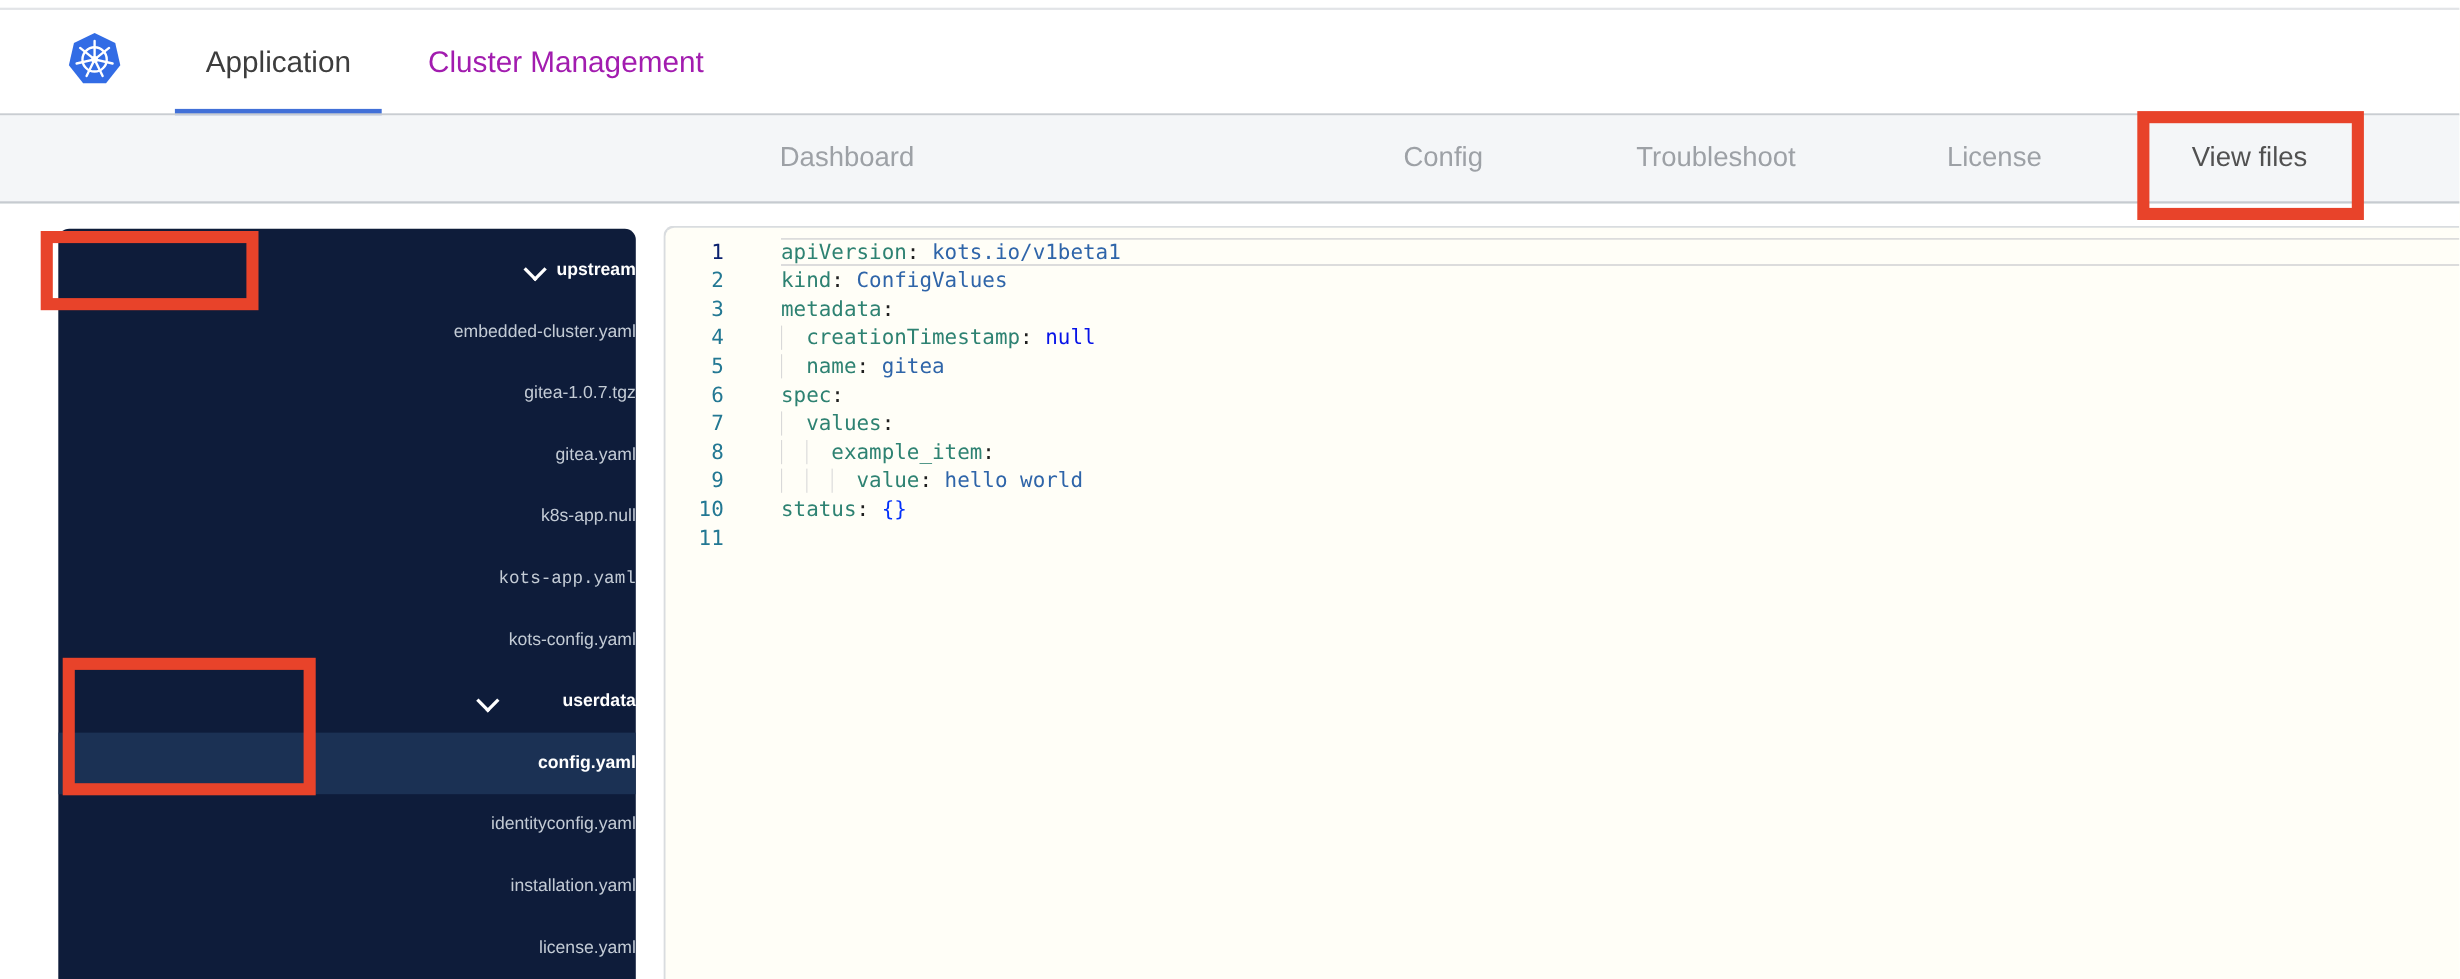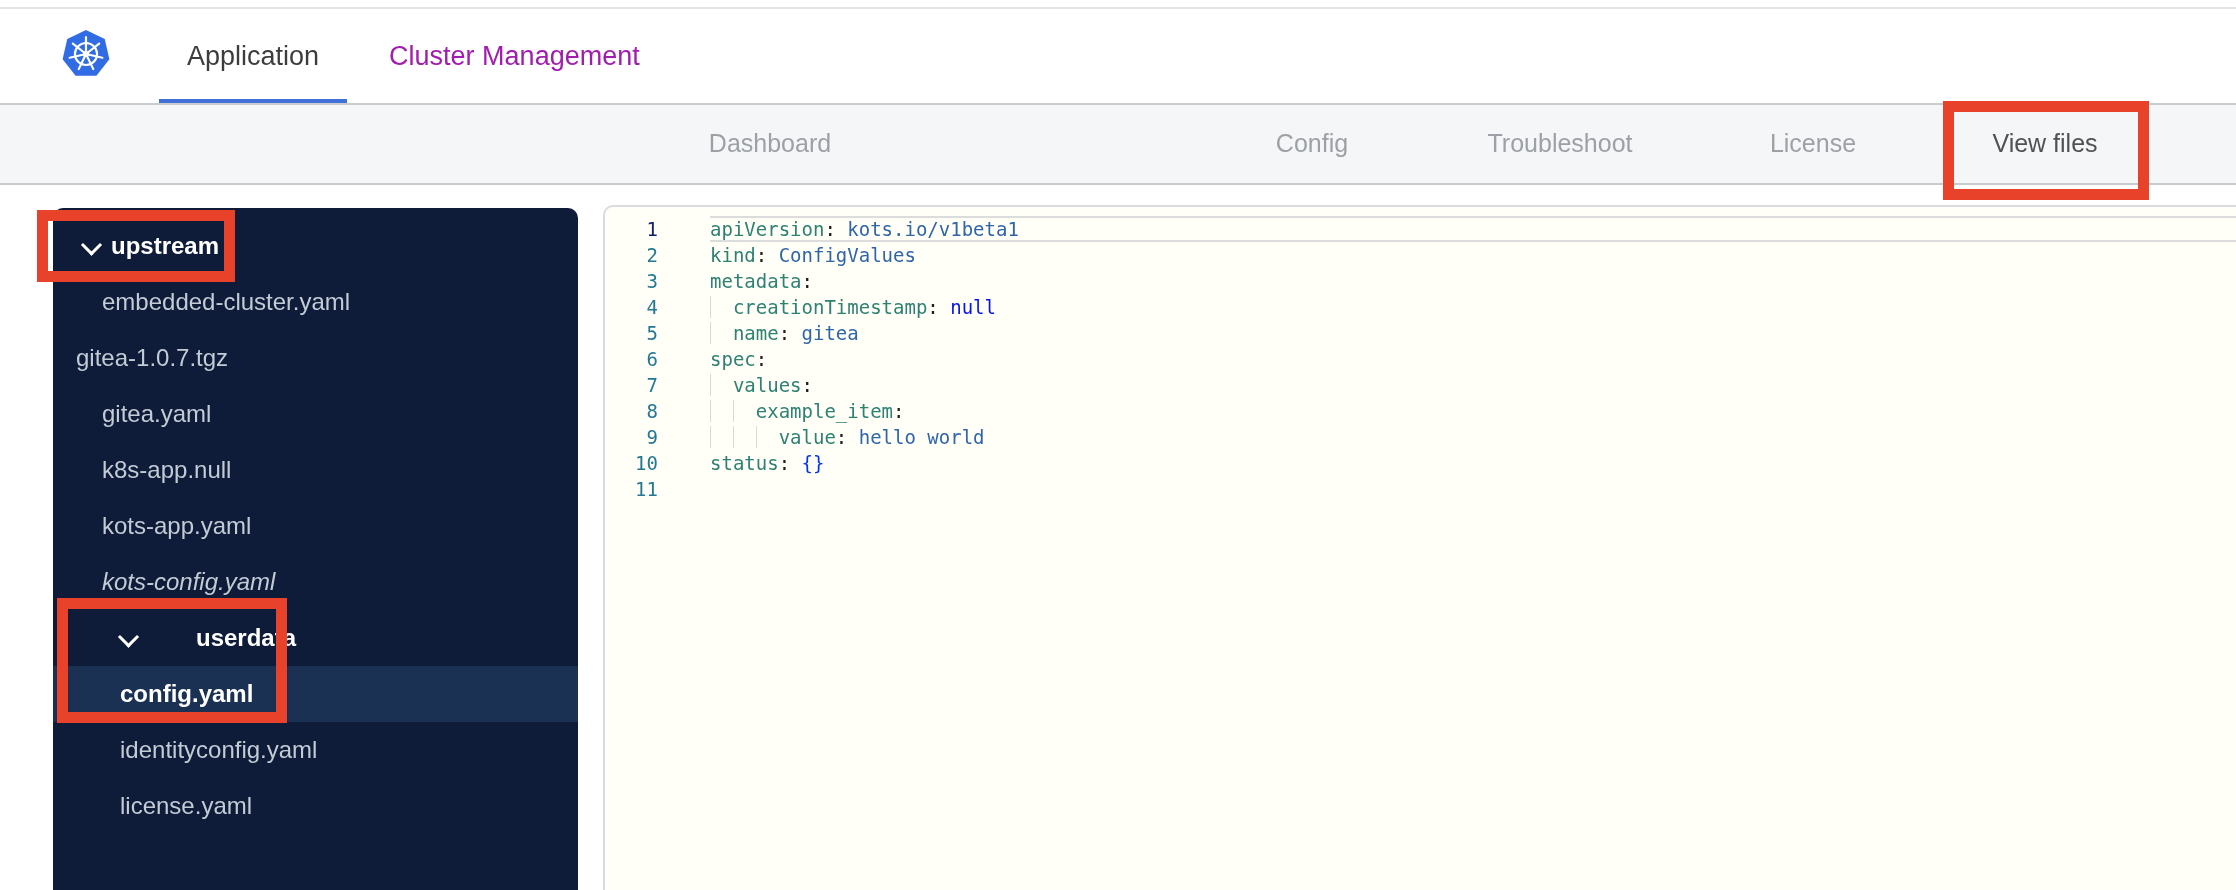--- a/index.html
+++ b/index.html
@@ -25,21 +25,21 @@
   .subtab{
     position:absolute;top:0;transform:translateX(-50%);height:94px;line-height:76px;
     padding:0 18px;font-size:25px;color:#9da1a6;box-sizing:border-box;cursor:pointer;white-space:nowrap;
   }
   .subtab.active{color:#515151;border-bottom:6px solid var(--accent);}
   
   .sidebar{
     position:absolute;left:53px;top:208px;width:525px;height:682px;box-sizing:border-box;
     background:var(--tree-bg);border-radius:10px 10px 0 0;padding-top:10px;overflow:hidden;
   }
-  .trow{height:56px;display:flex;align-items:center;box-sizing:border-box;font-size:24px;color:var(--tree-file);cursor:pointer;}
+  .trow{height:56px;display:flex;align-items:center;box-sizing:border-box;font-size:16px;color:var(--tree-file);cursor:pointer;justify-content:flex-end;}
   .trow.folder{color:#ffffff;font-weight:700;}
   .trow.selected{background:var(--tree-selected);color:#ffffff;font-weight:700;}
   .chev{
     width:12px;height:12px;border-left:3px solid #fff;border-bottom:3px solid #fff;
     transform:rotate(-45deg) translate(1px,-1px);display:inline-block;margin-right:12px;flex:none;
   }
   
   .editor{
     position:absolute;left:603px;top:205px;width:1633px;height:685px;box-sizing:border-box;
     background:#fffef7;border:2px solid #d9dcdf;border-right:0;border-bottom:0;
@@ -105,35 +105,38 @@
     </div>
     <div class="trow file" style="padding-left: 23px;">
       <span>gitea-1.0.7.tgz</span>
     </div>
     <div class="trow file" style="padding-left: 49px;">
       <span>gitea.yaml</span>
     </div>
     <div class="trow file" style="padding-left: 49px;">
       <span>k8s-app.null</span>
     </div>
-    <div class="trow file" style="padding-left: 49px;">
+    <div class="trow file" style="padding-left: 49px; font-family: Liberation Mono, monospace;">
       <span>kots-app.yaml</span>
     </div>
-    <div class="trow file" style="padding-left: 49px; font-style: italic;">
+    <div class="trow file" style="padding-left: 49px;">
       <span>kots-config.yaml</span>
     </div>
     <div class="trow folder" style="padding-left: 68px; gap: 48px;">
       <span class="chev"></span>
       <span>userdata</span>
     </div>
     <div class="trow file selected" style="padding-left: 67px;">
       <span>config.yaml</span>
     </div>
     <div class="trow file" style="padding-left: 67px;">
       <span>identityconfig.yaml</span>
+    </div>
+    <div class="trow file" style="padding-left: 67px;">
+      <span>installation.yaml</span>
     </div>
     <div class="trow file" style="padding-left: 67px;">
       <span>license.yaml</span>
     </div>
   </div>
 
 <div class="editor" id="code">
     <div class="line current">
       <span class="ln">1</span>
       <span class="content" style="padding-left: 0ch;"><span class="tk-key">apiVersion</span><span class="tk-colon">:</span><span class="v-str"> kots.io/v1beta1</span></span>

